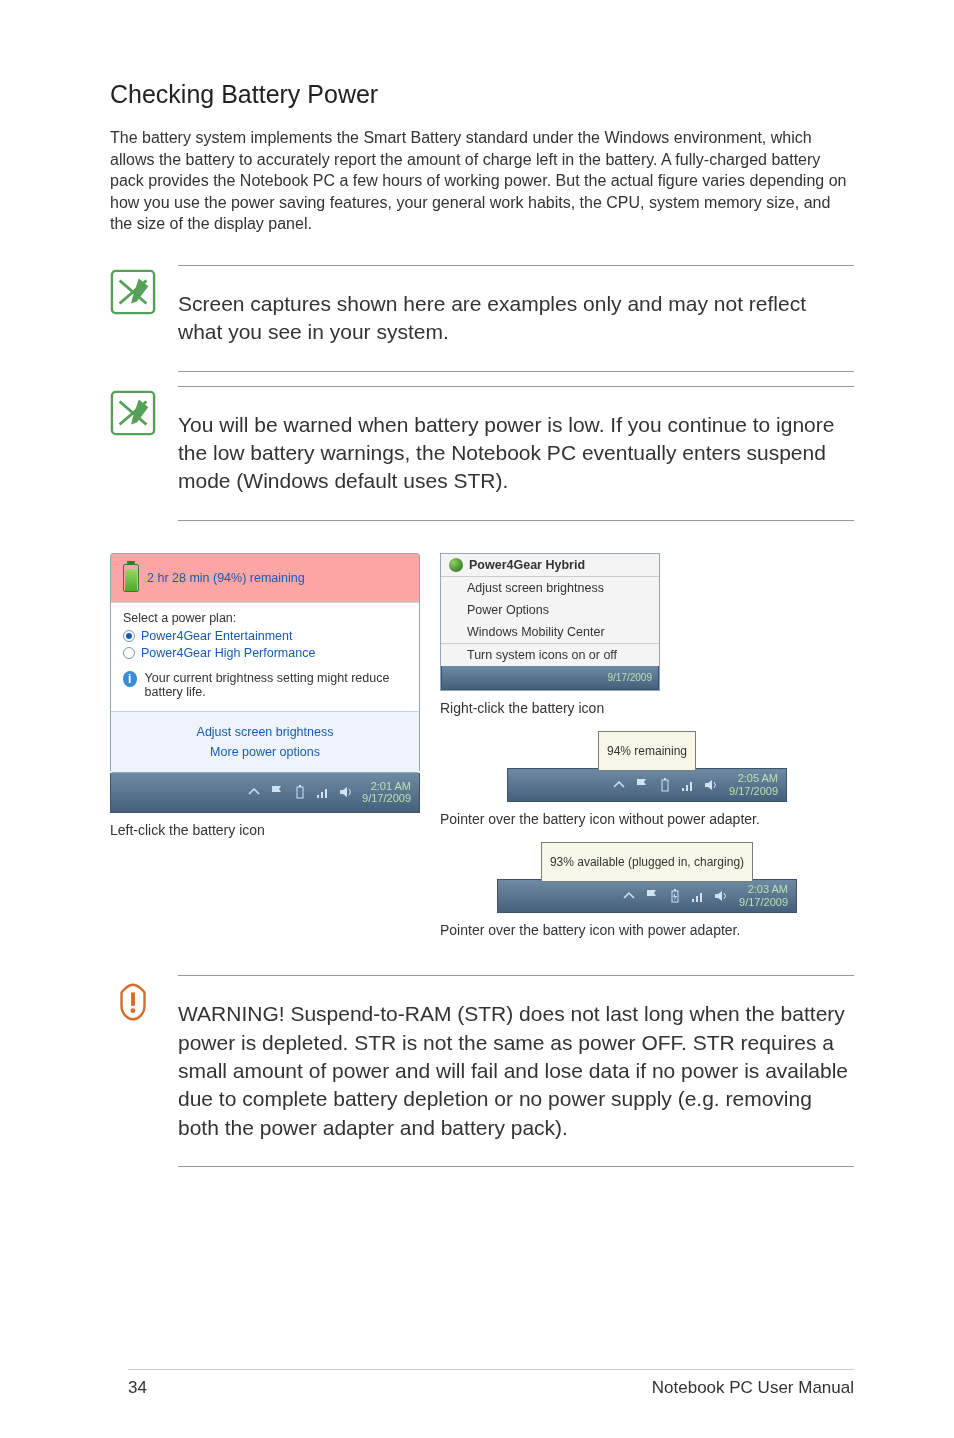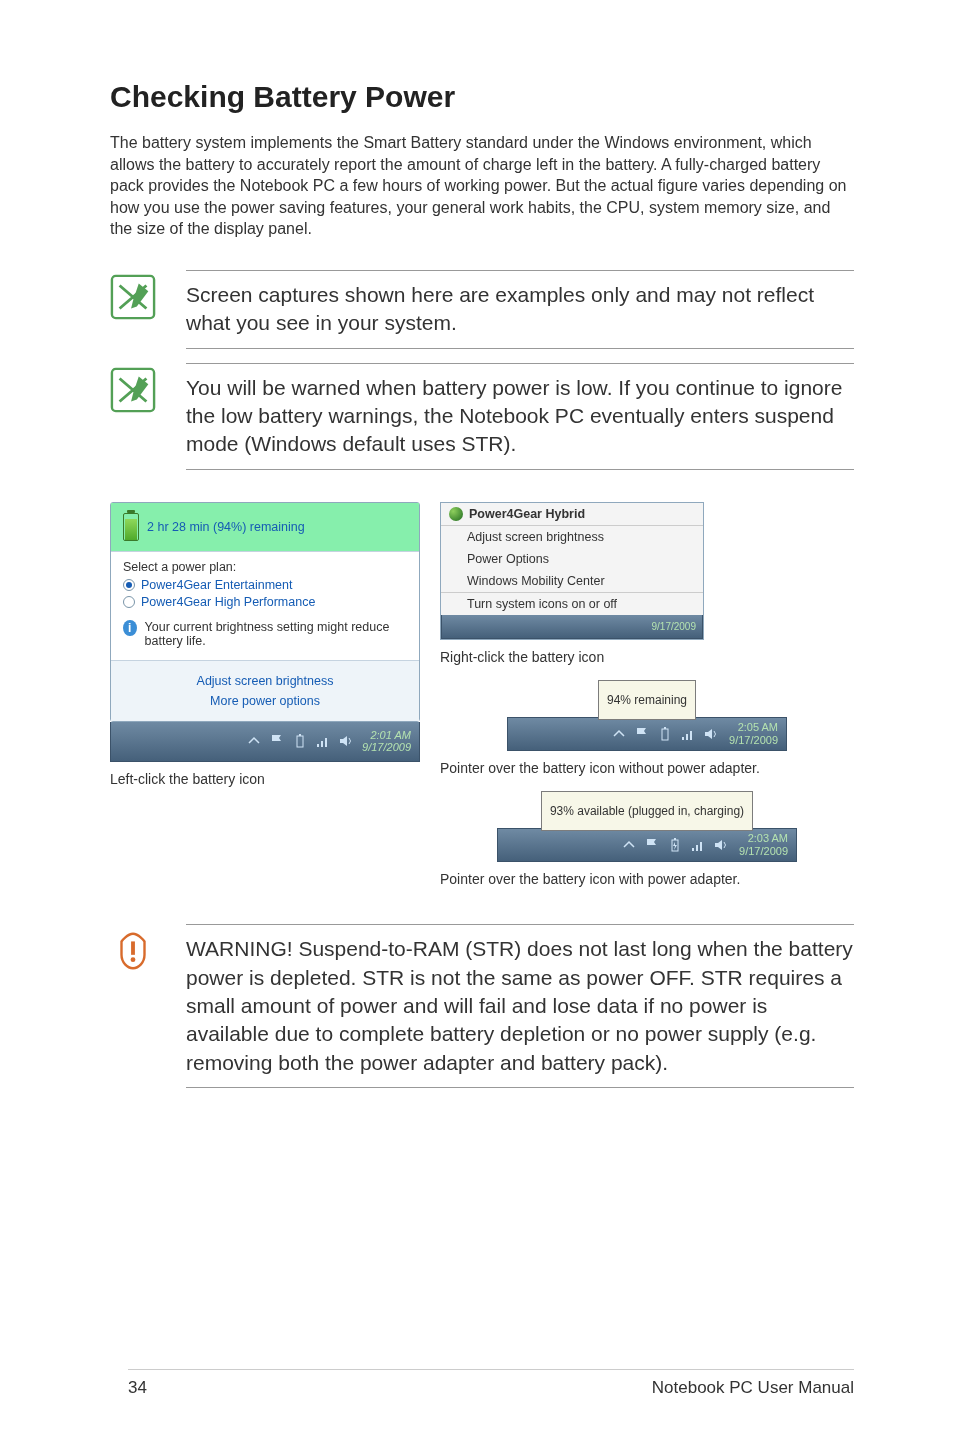--- a/index.html
+++ b/index.html
@@ -6,22 +6,22 @@
   body {
     width: 954px;
     height: 1438px;
     font-family: "Segoe UI", "Myriad Pro", Arial, sans-serif;
     background: #fff;
     color: #333;
     position: relative;
     padding: 80px 100px 40px 110px;
   }
   h1 {
-    font-size: 30px;
-    font-weight: bold;
+    font-size: 25px;
+    font-weight: normal;
     margin-bottom: 18px;
     color: #222;
   }
   .body-text {
     font-size: 16px;
     line-height: 1.35;
     color: #333;
     margin-bottom: 30px;
   }
   .note-row {
@@ -33,24 +33,23 @@
     width: 46px;
     height: 46px;
     flex-shrink: 0;
     margin-right: 22px;
     margin-top: 4px;
   }
   .note-body {
     flex: 1;
     border-top: 1px solid #999;
     border-bottom: 1px solid #999;
-    padding: 10px 0;
+    padding: 24px 0;
     font-size: 21px;
     line-height: 1.35;
-    margin-left: 8px;
   }
   .figure-area {
     display: flex;
     gap: 20px;
     margin-top: 32px;
     margin-bottom: 36px;
   }
   .fig-left { width: 310px; }
   .fig-right { flex: 1; }
   .caption {
@@ -66,21 +65,21 @@
     background: #fff;
     font-size: 12.5px;
     color: #333;
   }
   .popup-top {
     padding: 10px 12px;
     display: flex;
     align-items: center;
     gap: 8px;
     border-bottom: 1px solid #c5d3e0;
-    background: #86efac;
+    background: #fca5a5;
   }
   .batt-icon-big {
     width: 16px; height: 28px;
     border: 1.5px solid #3a7a2a; border-radius: 2px; position: relative;
   }
   .batt-icon-big::before {
     content: ""; position: absolute; top: -4px; left: 3px; width: 8px; height: 3px; background: #3a7a2a; border-radius: 1px;
   }
   .batt-icon-big::after {
     content: ""; position: absolute; bottom: 0; left: 1px; right: 1px; height: 80%; background: linear-gradient(#8fd85a,#4faa2a);
@@ -90,27 +89,27 @@
   .plan-title { color: #333; margin-bottom: 4px; }
   .radio-row { display: flex; align-items: center; gap: 6px; color: #155cb4; margin-bottom: 3px; text-align: center; }
   .radio { width:12px;height:12px;border-radius:50%;border:1px solid #7a95a9;display:inline-block;position:relative; }
   .radio.sel::after{content:"";position:absolute;top:2px;left:2px;width:6px;height:6px;border-radius:50%;background:#155cb4;}
   .popup-info { padding: 8px 12px 12px 12px; display:flex; gap:8px; }
   .info-icon { width:16px;height:16px;border-radius:50%;background:#3b8ed6;color:#fff;font-size:12px;font-weight:bold;text-align:center;line-height:16px; }
   .popup-links { border-top:1px solid #c5d3e0; background:#eef4f9; padding:10px 12px; text-align:center; color:#155cb4; line-height:1.6; }
   .taskbar {
     background: linear-gradient(#6f8aa3,#45607a);
     height: 40px; display:flex; align-items:center; justify-content:flex-end; padding:0 8px;
-    color:#b4e2b0; font-size:11px; gap:8px; border:1px solid #3b5269; border-top:none;font-style:italic;
+    color:#b4e2b0; font-size:11px; gap:8px; border:1px solid #3b5269; border-top:none;
   }
   .tray { display:flex; align-items:center; gap:7px; }
   .tray svg { width:16px; height:16px; }
   .clock { text-align:right; line-height:1.15; }
   
-  .ctxmenu { border:1px solid #8fa8bd; background:#f4f4f4; font-size:12.5px; width:264px; }
+  .ctxmenu { border:1px solid #8fa8bd; background:#f4f4f4; font-size:12.5px; width:220px; }
   .ctxmenu .hdr { display:flex;align-items:center;gap:6px; padding:4px 8px; font-weight:bold; border-bottom:1px solid #ccc; }
   .ctxmenu .item { padding:4px 8px 4px 26px; }
   .ctxmenu .sep { border-top:1px solid #ccc; }
   .taskbar-small {
     background: linear-gradient(#6f8aa3,#45607a);
     height:24px;display:flex;align-items:center;justify-content:flex-end;padding:0 6px;gap:6px;
     color:#b4e2b0;font-size:10px;border:1px solid #3b5269;border-top:none;
   }
   .tooltip-box {
     border:1px solid #7c7c7c; background:#f7f7e8; font-size:12px; padding:12px 8px; display:inline-block; color:#333;

